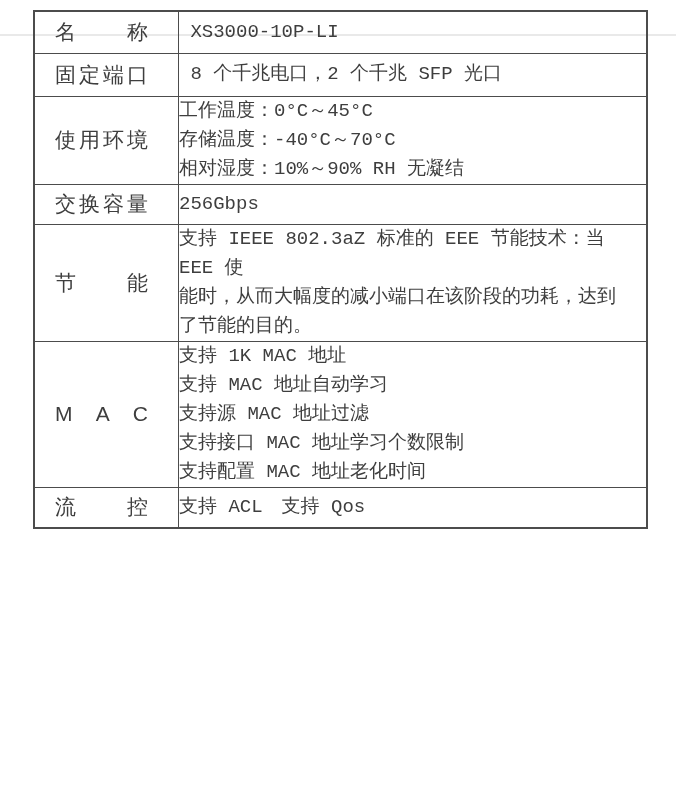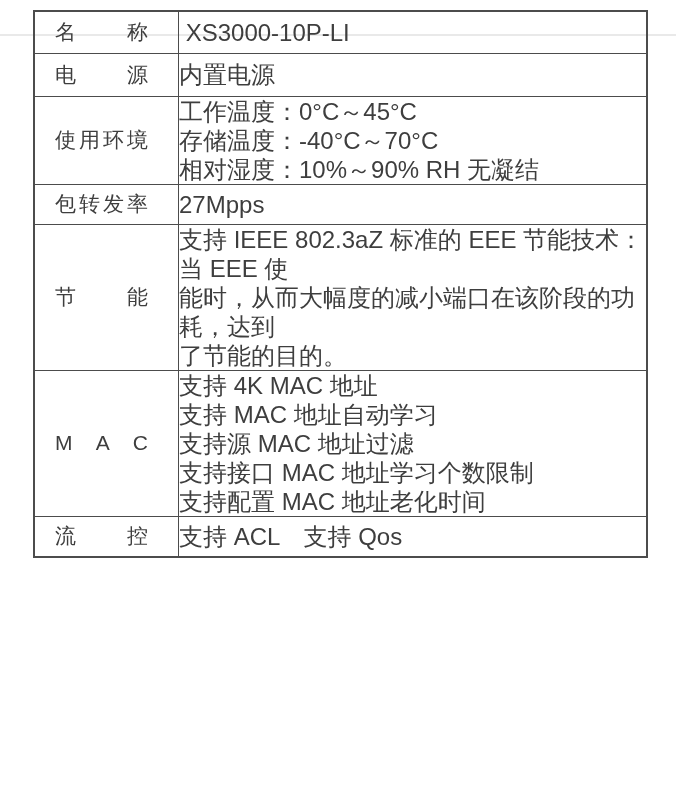--- a/index.html
+++ b/index.html
@@ -49,21 +49,22 @@
     margin-left: 20px;
     width: 93px;
     font-size: 21px;
     text-align: justify;
     text-align-last: justify;
     -moz-text-align-last: justify;
     color: var(--text, #3e3e3e);
   }
   td.value-cell {
     padding: 6px 6px 6px 18px;
-    font-size: 24px;
+    font-size: 19px;
+    font-family: Liberation Mono, monospace;
   }
   .vline {
     line-height: 29px;
     white-space: pre-wrap;
     color: var(--text, #3e3e3e);
   }
   
   tr:nth-child(1)  { height: 42px; padding-left: 40px; }
   tr:nth-child(2)  { height: 43px; }
   tr:nth-child(3)  { height: 42px; }
@@ -91,70 +92,70 @@
     <tr>
       <td class="label-cell">
           <span class="label">名 称</span>
         </td>
       <td class="value-cell">
           <div class="vline"> XS3000-10P-LI</div>
         </td>
     </tr>
 
 
+    <tr>
+      <td class="label-cell">
+          <span class="label">固定端口</span>
+        </td>
+      <td class="value-cell">
+          <div class="vline"> 8 个千兆电口，2 个千兆 SFP 光口</div>
+        </td>
+    </tr>
 
 
-    <tr>
-      <td class="label-cell">
-          <span class="label">电 源</span>
-        </td>
-      <td class="value-cell">
-          <div class="vline">内置电源</div>
-        </td>
-    </tr>
 
     <tr>
       <td class="label-cell">
           <span class="label">使用环境</span>
         </td>
       <td class="value-cell">
         <div class="vline">工作温度：0°C～45°C</div>
         <div class="vline">存储温度：-40°C～70°C</div>
         <div class="vline">相对湿度：10%～90% RH 无凝结</div>
       </td>
     </tr>
 
-
     <tr>
       <td class="label-cell">
-          <span class="label">包转发率</span>
+          <span class="label">交换容量</span>
         </td>
       <td class="value-cell">
-          <div class="vline">27Mpps</div>
+          <div class="vline">256Gbps</div>
         </td>
     </tr>
+
 
 
     <tr>
       <td class="label-cell">
           <span class="label">节 能</span>
         </td>
       <td class="value-cell">
         <div class="vline">支持 IEEE 802.3aZ 标准的 EEE 节能技术：当 EEE 使</div>
         <div class="vline">能时，从而大幅度的减小端口在该阶段的功耗，达到</div>
         <div class="vline">了节能的目的。</div>
       </td>
     </tr>
 
     <tr>
       <td class="label-cell">
           <span class="label">M A C</span>
         </td>
       <td class="value-cell">
-        <div class="vline">支持 4K MAC 地址</div>
+        <div class="vline">支持 1K MAC 地址</div>
         <div class="vline">支持 MAC 地址自动学习</div>
         <div class="vline">支持源 MAC 地址过滤</div>
         <div class="vline">支持接口 MAC 地址学习个数限制</div>
         <div class="vline">支持配置 MAC 地址老化时间</div>
       </td>
     </tr>
 
 
 
     <tr>

